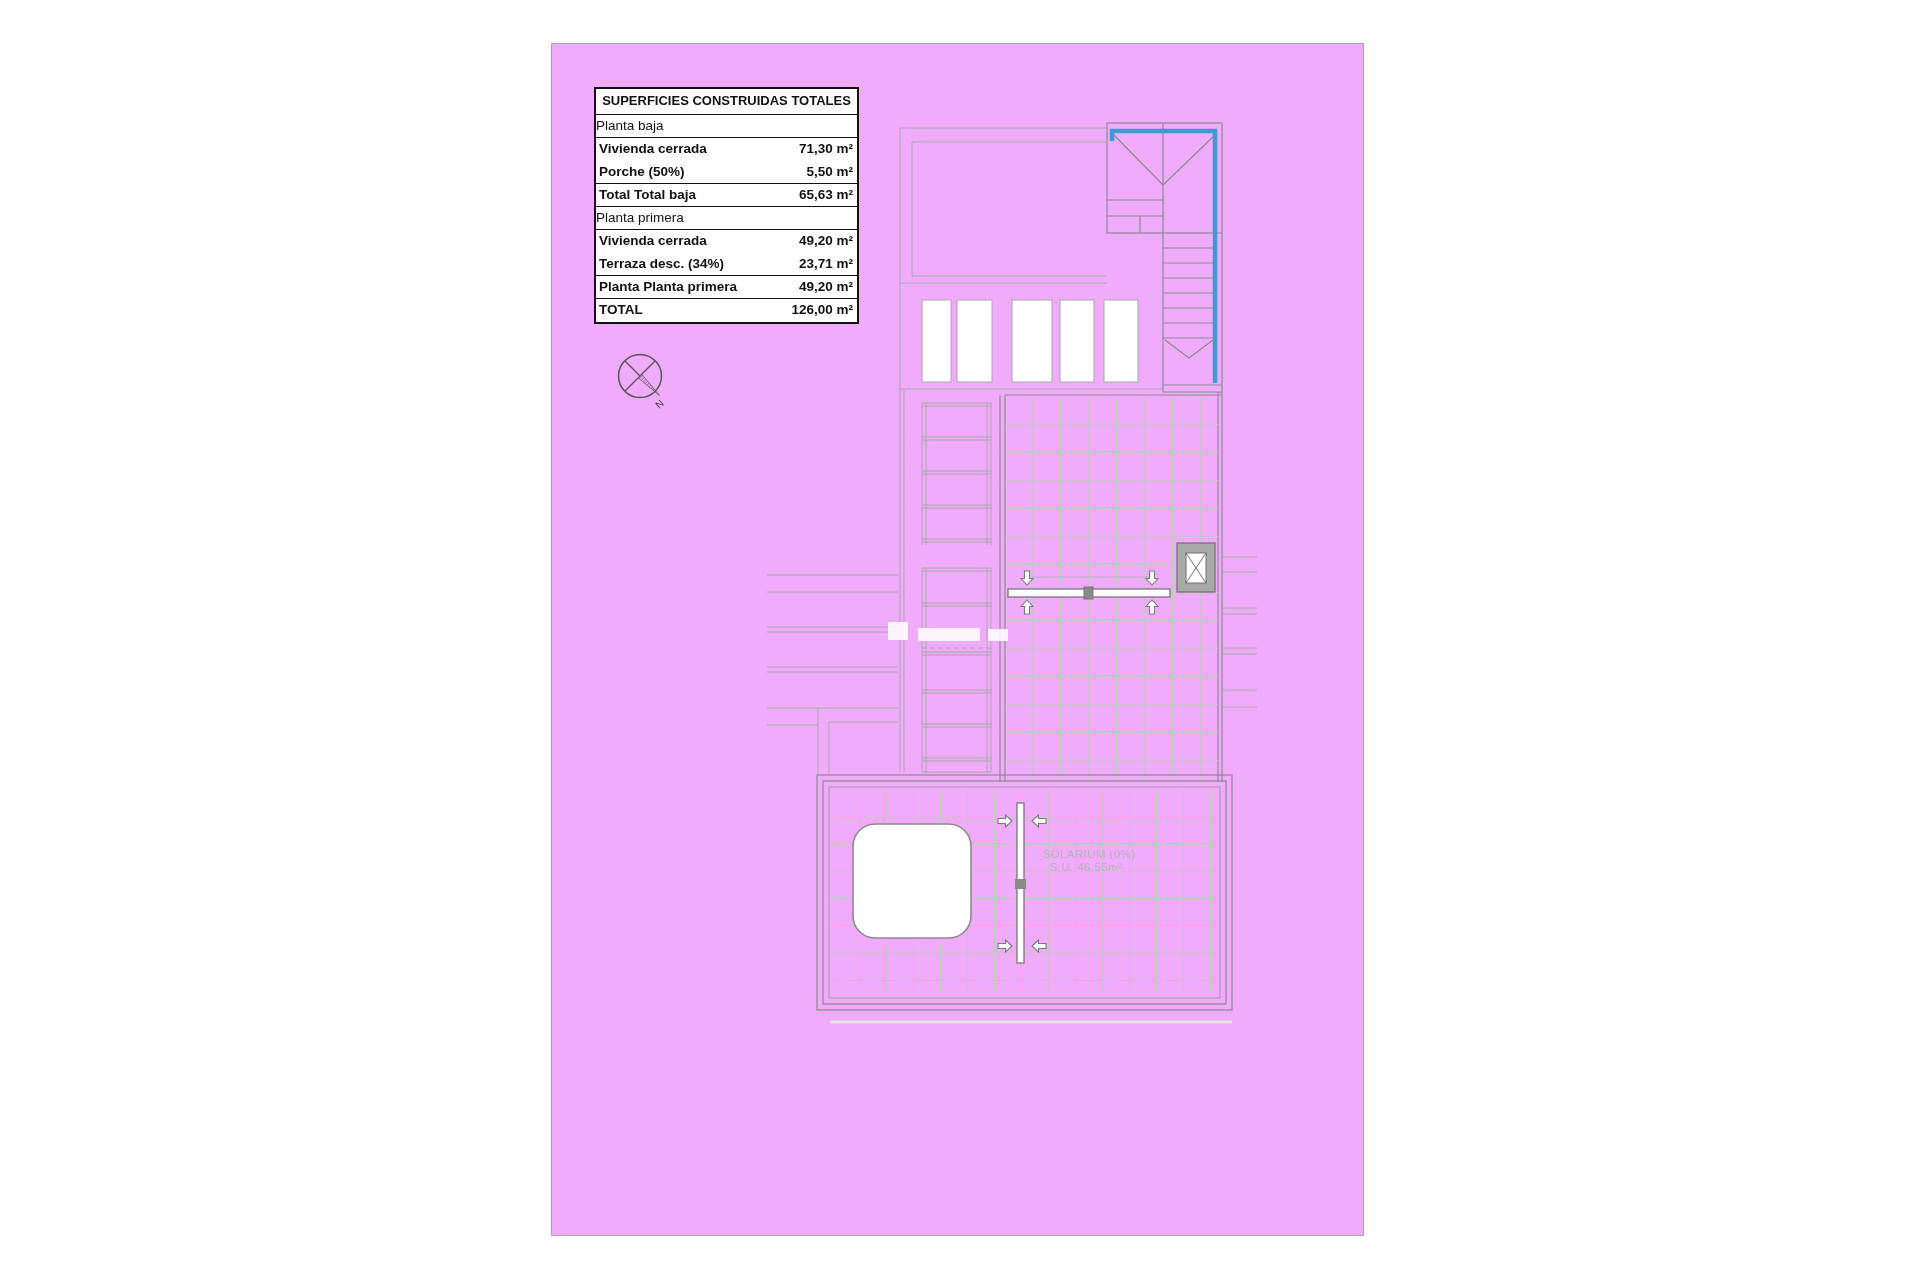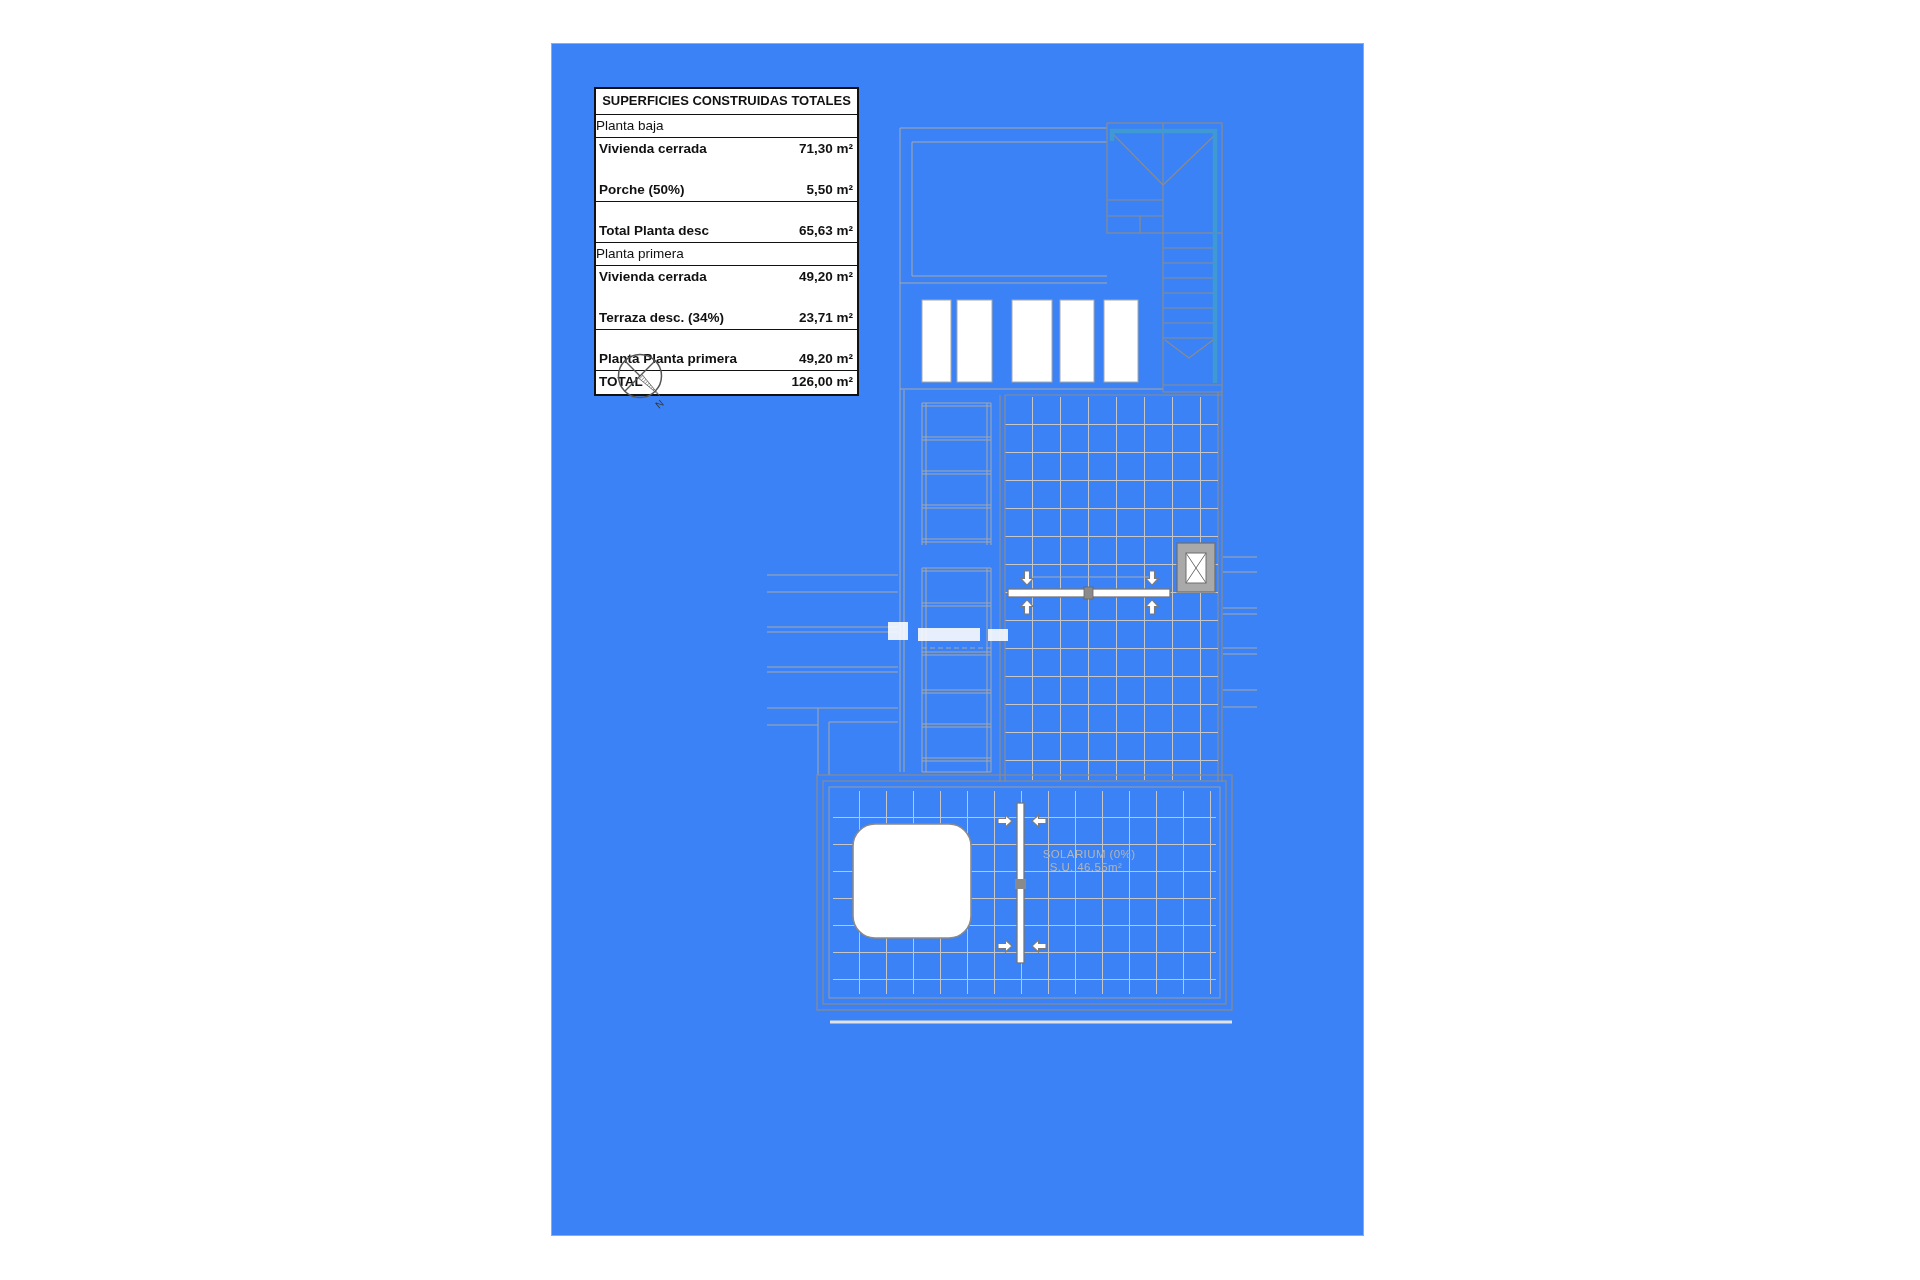--- a/index.html
+++ b/index.html
@@ -1,31 +1,31 @@
 <!DOCTYPE html>
 <html><head>
 <meta charset="utf-8">
 <style>
   html,body{margin:0;padding:0;background:#ffffff;}
   .canvas{position:relative;width:1920px;height:1280px;background:#ffffff;overflow:hidden;
           font-family:"Liberation Sans",sans-serif;}
   .sheet{position:absolute;left:551px;top:43px;width:813px;height:1193px;
-         background:#3b82f6;border:1px solid #a8a8a8;box-sizing:border-box;}
+         background:#f0abfc;border:1px solid #a8a8a8;box-sizing:border-box;}
 
   
   .areas-table{position:absolute;left:593px;top:86px;width:265px;
                border:2px solid #111;box-sizing:border-box;background:#fff;
                font-size:13.5px;color:#111;}
   .t-title{height:26px;line-height:24px;text-align:center;font-weight:bold;
            border-bottom:1.5px solid #111;box-sizing:border-box;font-size:13px;}
   .t-section{height:23px;line-height:21px;text-align:left;
              border-bottom:1.5px solid #111;box-sizing:border-box;}
   .t-row{height:23px;line-height:22px;display:flex;justify-content:space-between;
          padding:0 4px 0 3px;box-sizing:border-box;font-weight:bold;}
-  .t-row.bb{border-bottom:1.5px solid #111;line-height:21px;margin-top:18px;}
+  .t-row.bb{border-bottom:1.5px solid #111;line-height:21px;}
   .t-row .val{text-align:left;}
 
   
   .ln  {stroke:#a8a8a8;stroke-width:1;fill:none;}
   .lnm {stroke:#8b8b8b;stroke-width:1.2;fill:none;}
   .arrow{stroke:#7a7a7a;stroke-width:1.1;fill:#ffffff;}
   .plan-label{font-family:"Liberation Sans",sans-serif;font-size:11.5px;fill:#b4b4b4;
               text-anchor:middle;letter-spacing:0.4px;}
   .compass-n{font-family:"Liberation Sans",sans-serif;font-size:10px;fill:#333;}
 </style>
@@ -40,21 +40,21 @@
       <div class="t-section">Planta baja</div>
       <div class="t-row">
         <span>Vivienda cerrada</span>
         <span class="val">71,30 m²</span>
       </div>
       <div class="t-row bb">
         <span>Porche (50%)</span>
         <span class="val">5,50 m²</span>
       </div>
       <div class="t-row bb">
-        <span>Total Planta desc</span>
+        <span>Total Total baja</span>
         <span class="val">65,63 m²</span>
       </div>
       <div class="t-section">Planta primera</div>
       <div class="t-row">
         <span>Vivienda cerrada</span>
         <span class="val">49,20 m²</span>
       </div>
       <div class="t-row bb">
         <span>Terraza desc. (34%)</span>
         <span class="val">23,71 m²</span>

